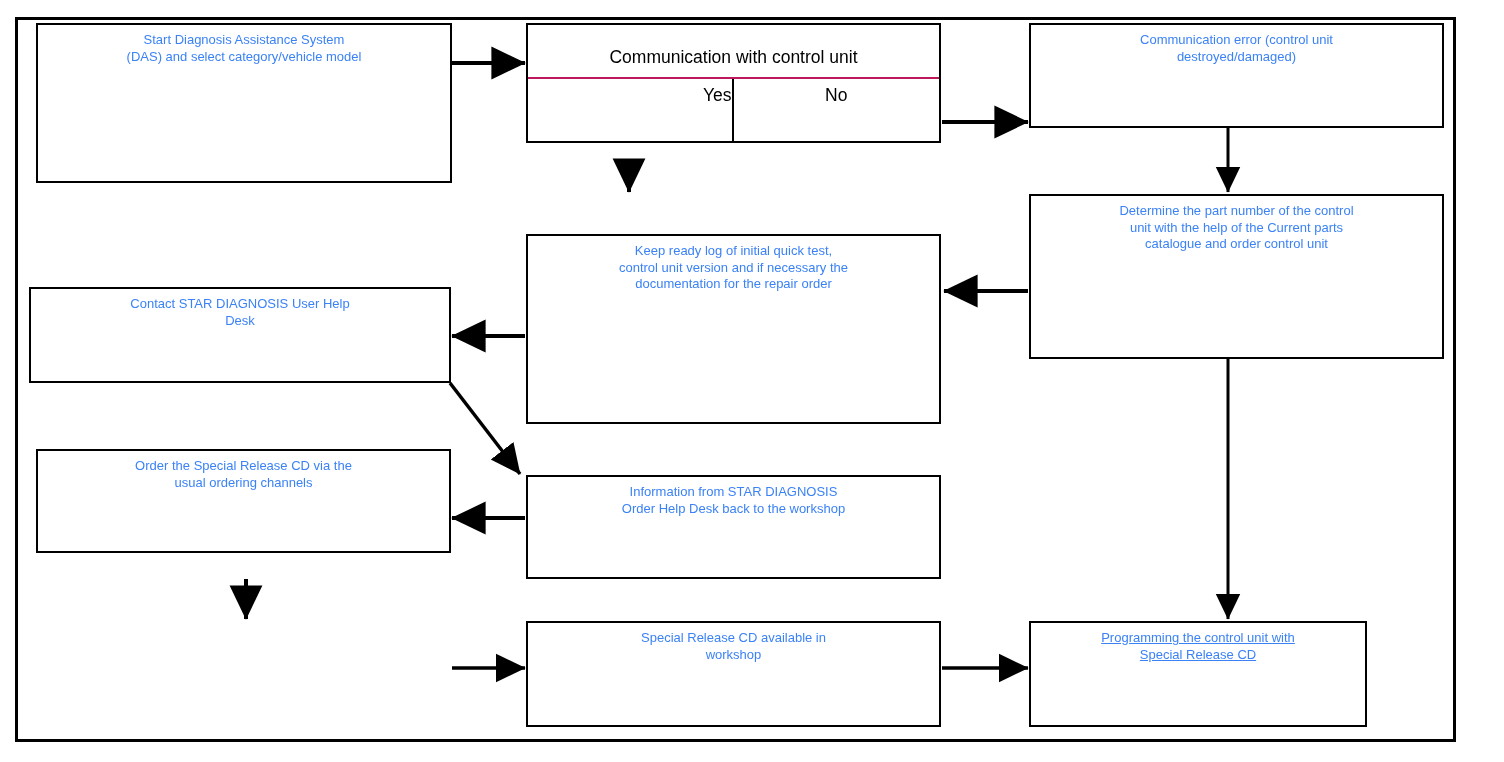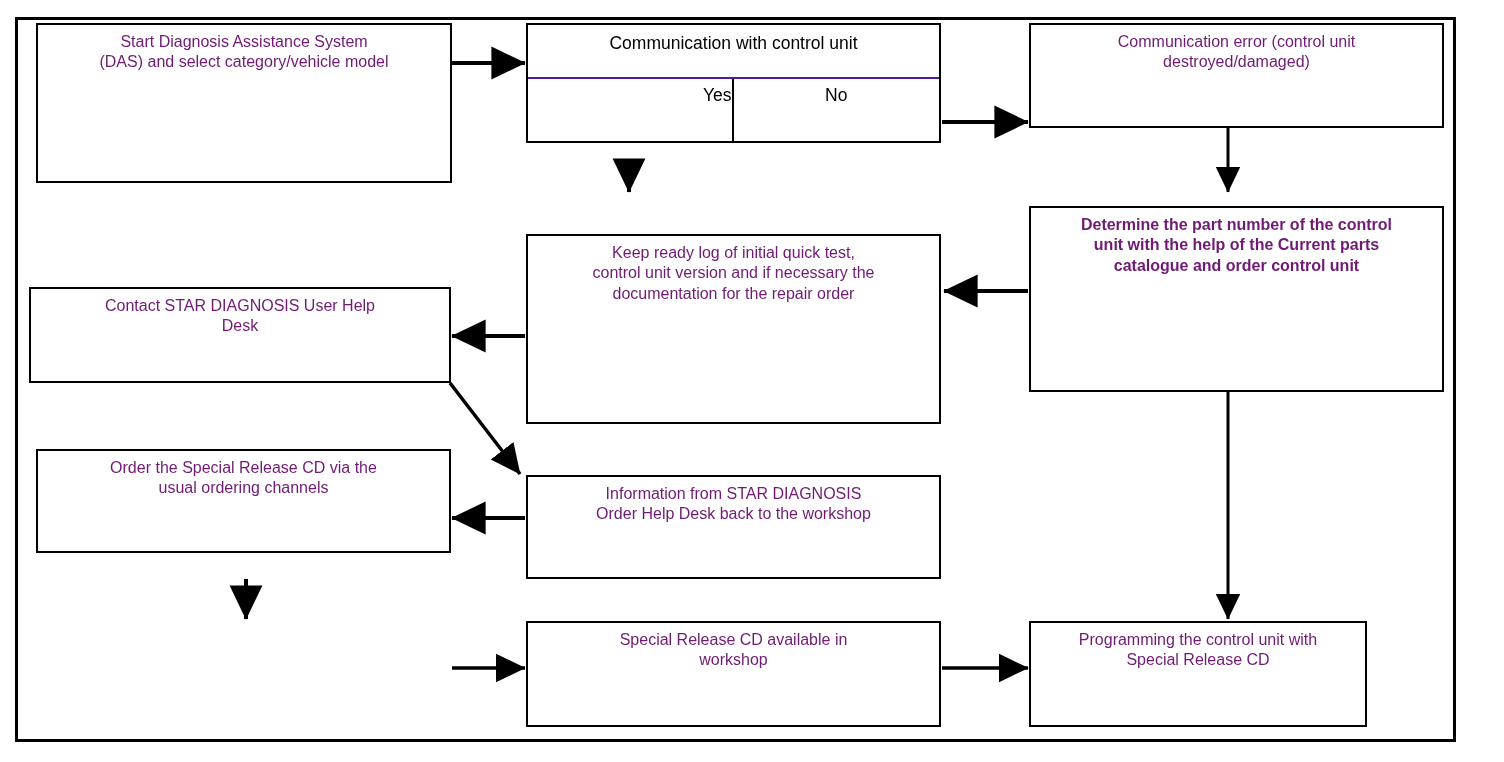--- a/index.html
+++ b/index.html
@@ -25,43 +25,43 @@
     width: 1441px;
     height: 725px;
     border: 3px solid #000000;
     box-sizing: border-box;
   }
   .node {
     position: absolute;
     box-sizing: border-box;
     border: 2px solid #000000;
     background: #ffffff;
-    color: #701a75;
-    font-size: 16px;
+    color: #3b82f6;
+    font-size: 13px;
     line-height: 1.28;
     text-align: center;
     padding-top: 7px;
     padding-left: 3px;
     padding-right: 3px;
     white-space: pre-line;
   }
   .decision {
     position: absolute;
     box-sizing: border-box;
     border: 2px solid #000000;
     background: #ffffff;
   }
   .decision-head {
     box-sizing: border-box;
     height: 54px;
-    border-bottom: 2px solid #4c1d95;
+    border-bottom: 2px solid #be185d;
     text-align: center;
     font-size: 17.5px;
     line-height: 1.28;
-    padding-top: 7px;
+    padding-top: 21px;
     color: #000000;
   }
   .decision-opts {
     display: flex;
     height: 64px;
   }
   .decision-opt {
     box-sizing: border-box;
     flex: 1 1 50%;
     text-align: center;
@@ -132,33 +132,33 @@
     </div>
   </div>
 
   <div class="node" style="left:1029px; top:23px; width:415px; height:105px;">Communication error (control unit
 destroyed/damaged)</div>
 
   <div class="node" style="left:526px; top:194px; width:415px; height:190px;margin-top:40px;">Keep ready log of initial quick test,
 control unit version and if necessary the
 documentation for the repair order</div>
 
-  <div class="node" style="left:1029px; top:206px; width:415px; height:186px;font-weight:bold;">Determine the part number of the control
+  <div class="node" style="left:1029px; top:194px; width:415px; height:165px;">Determine the part number of the control
 unit with the help of the Current parts
 catalogue and order control unit</div>
 
   <div class="node" style="left:29px; top:287px; width:422px; height:96px;">Contact STAR DIAGNOSIS User Help
 Desk</div>
 
   <div class="node" style="left:36px; top:449px; width:415px; height:104px;">Order the Special Release CD via the
 usual ordering channels</div>
 
   <div class="node" style="left:526px; top:475px; width:415px; height:104px;">Information from STAR DIAGNOSIS
 Order Help Desk back to the workshop</div>
 
 
   <div class="node" style="left:526px; top:621px; width:415px; height:106px;">Special Release CD available in
 workshop</div>
 
-  <div class="node" style="left:1029px; top:621px; width:338px; height:106px;">Programming the control unit with
+  <div class="node" style="left:1029px; top:621px; width:338px; height:106px;text-decoration:underline;">Programming the control unit with
 Special Release CD</div>
 
 </div>
 
 </body></html>

